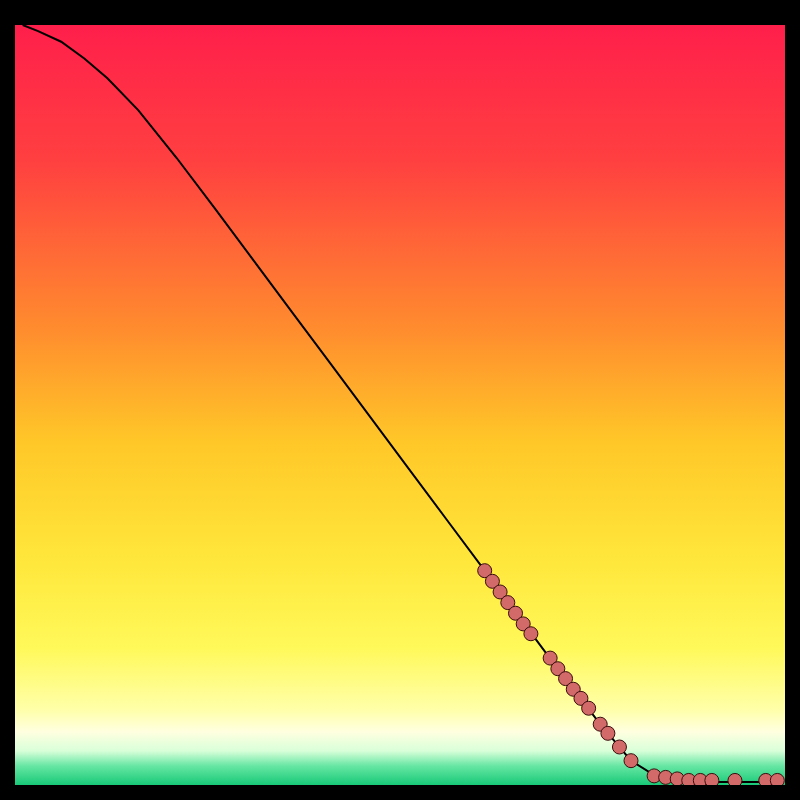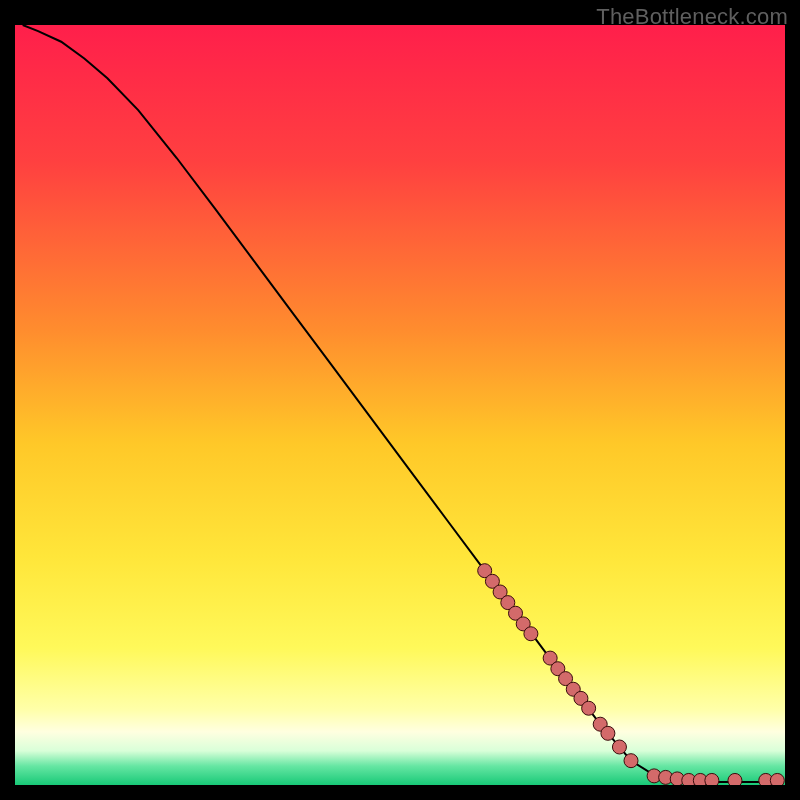--- a/index.html
+++ b/index.html
@@ -33,21 +33,20 @@
     top: 25px;
     width: 770px;
     height: 760px;
   }
   svg { display: block; }
 </style>
 </head>
 <body>
 
 <div class="frame">
-  <div class="watermark">TheBottleneck.com</div>
 
   <div class="plot-wrap">
     <svg id="chart-svg" width="770" height="760" viewBox="0 0 770 760">
       <defs>
         <linearGradient id="bg-grad" x1="0" y1="0" x2="0" y2="1">
             <stop offset="0.00%" stop-color="#ff1f4b"></stop>
             <stop offset="18.00%" stop-color="#ff4040"></stop>
             <stop offset="40.00%" stop-color="#ff8c2e"></stop>
             <stop offset="55.00%" stop-color="#ffc828"></stop>
             <stop offset="70.00%" stop-color="#ffe63a"></stop>

